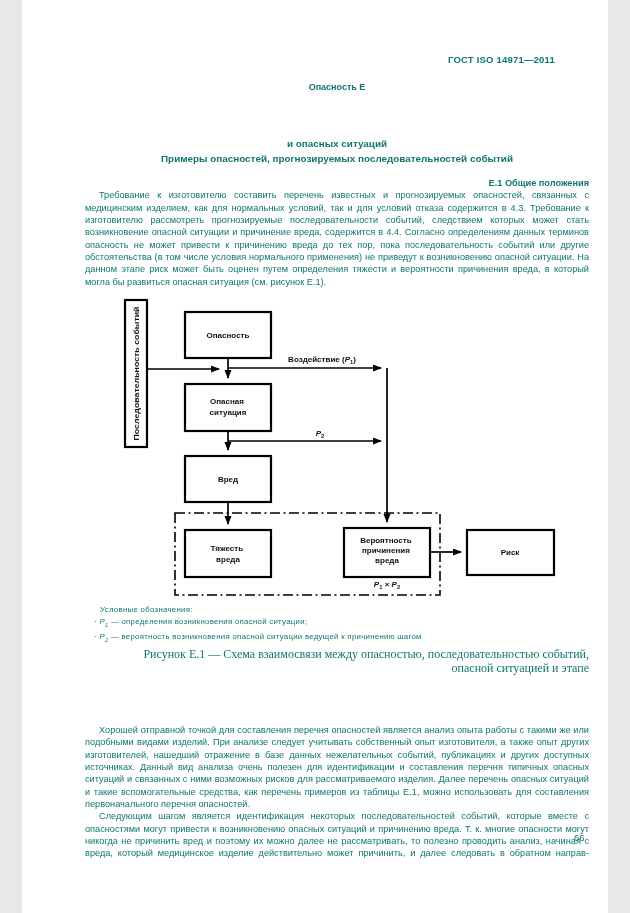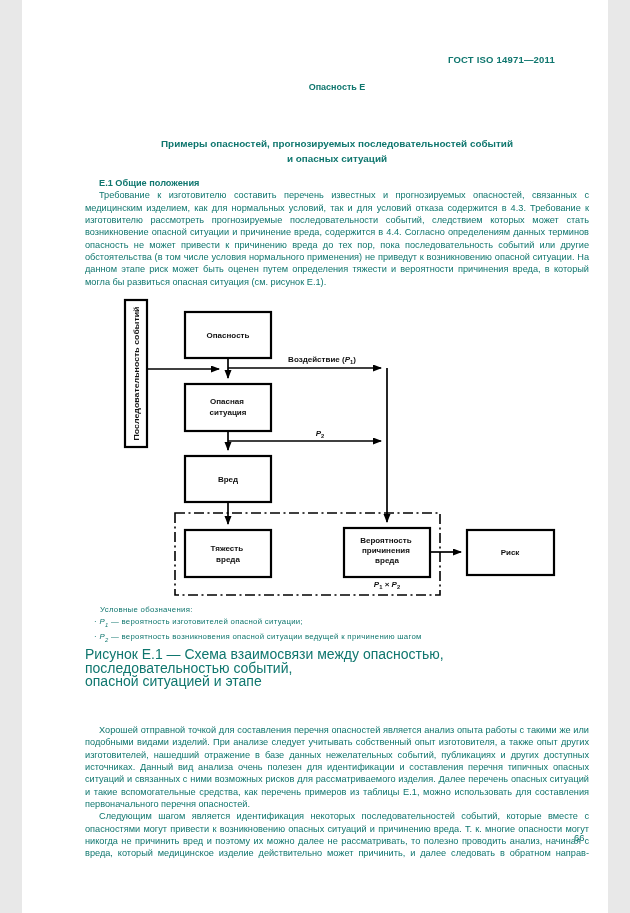--- a/index.html
+++ b/index.html
@@ -48,21 +48,21 @@
     width: 504px;
     font-size: 9.2px;
     line-height: 12.35px;
     text-align: justify;
   }
   .text-block-top { top: 177px; }
   .text-block-bottom { top: 724px; }
   .section-heading {
     font-weight: bold;
     text-indent: 14px;
-    text-align: left;
+    text-align: right;
   }
   .para { text-indent: 14px; }
   .para-last { text-align-last: justify; }
   .diagram-svg {
     position: absolute;
     left: 60px;
     top: 295px;
   }
   .legend {
     position: absolute;
@@ -73,23 +73,24 @@
     letter-spacing: 0.3px;
   }
   .legend-title { margin-left: 6px; }
   .legend-item .sym { font-style: italic; }
   .legend-item sub { font-size: 5.8px; }
   .figure-caption {
     position: absolute;
     left: 63px;
     top: 648px;
     width: 504px;
-    text-align: left;
-    font-size: 14px;
+    text-align: right;
+    font-size: 12px;
     line-height: 13.5px;
+    font-family: Liberation Serif, serif;
   }
   .page-number {
     position: absolute;
     top: 832px;
     left: 552px;
     font-size: 9.5px;
   }
   
   .dbox-text { font-size: 8px; font-weight: bold; fill: #111; }
   .dlabel { font-size: 8px; font-weight: bold; fill: #111; }
@@ -102,22 +103,22 @@
 
 <div class="page">
 
   <div class="header-right">ГОСТ ISO 14971—2011</div>
 
   <div class="appendix">
     <div>Опасность Е</div>
   </div>
 
   <div class="doc-title">
+    <div>и опасных ситуаций</div>
     <div>Примеры опасностей, прогнозируемых последовательностей событий</div>
-    <div>и опасных ситуаций</div>
   </div>
 
   <div class="text-block text-block-top">
     <div class="section-heading">Е.1 Общие положения</div>
     <div class="para">Требование к изготовителю составить перечень известных и прогнозируемых опасностей, связанных с медицинским изделием, как для нормальных условий, так и для условий отказа содержится в 4.3. Требование к изготовителю рассмотреть прогнозируемые последовательности событий, следствием которых может стать возникновение опасной ситуации и причинение вреда, содержится в 4.4. Согласно определениям данных терминов опасность не может привести к причинению вреда до тех пор, пока последовательность событий или другие обстоятельства (в том числе условия нормального применения) не приведут к возникновению опасной ситуации. На данном этапе риск может быть оценен путем определения тяжести и вероятности причинения вреда, в который могла бы развиться опасная ситуация (см. рисунок Е.1).</div>
   </div>
 
   <svg class="diagram-svg" width="520" height="310" viewBox="0 0 520 310" xmlns="http://www.w3.org/2000/svg">
     <defs>
       <marker id="arrow" markerWidth="9" markerHeight="8" refX="8" refY="3.5" orient="auto" markerUnits="userSpaceOnUse">
@@ -183,21 +184,21 @@
     <text class="dlabel" x="305" y="292" text-anchor="middle">
       <tspan class="it">P</tspan><tspan class="dsub" dy="2.2">1</tspan><tspan dy="-2.2"> × </tspan><tspan class="it">P</tspan><tspan class="dsub" dy="2.2">2</tspan>
     </text>
   </svg>
 
   <div class="legend">
     <div class="legend-title">Условные обозначения:</div>
     <div class="legend-item">
       <span>·</span>
       <span class="sym"><i>P</i><sub>1</sub></span>
-      <span>— вероятность изготовителей опасной ситуации;</span>
+      <span>— определения возникновения опасной ситуации;</span>
     </div>
     <div class="legend-item">
       <span>·</span>
       <span class="sym"><i>P</i><sub>2</sub></span>
       <span>— вероятность возникновения опасной ситуации ведущей к причинению шагом</span>
     </div>
   </div>
 
   <div class="figure-caption">
     <div>Рисунок Е.1 — Схема взаимосвязи между опасностью, последовательностью событий,</div>

